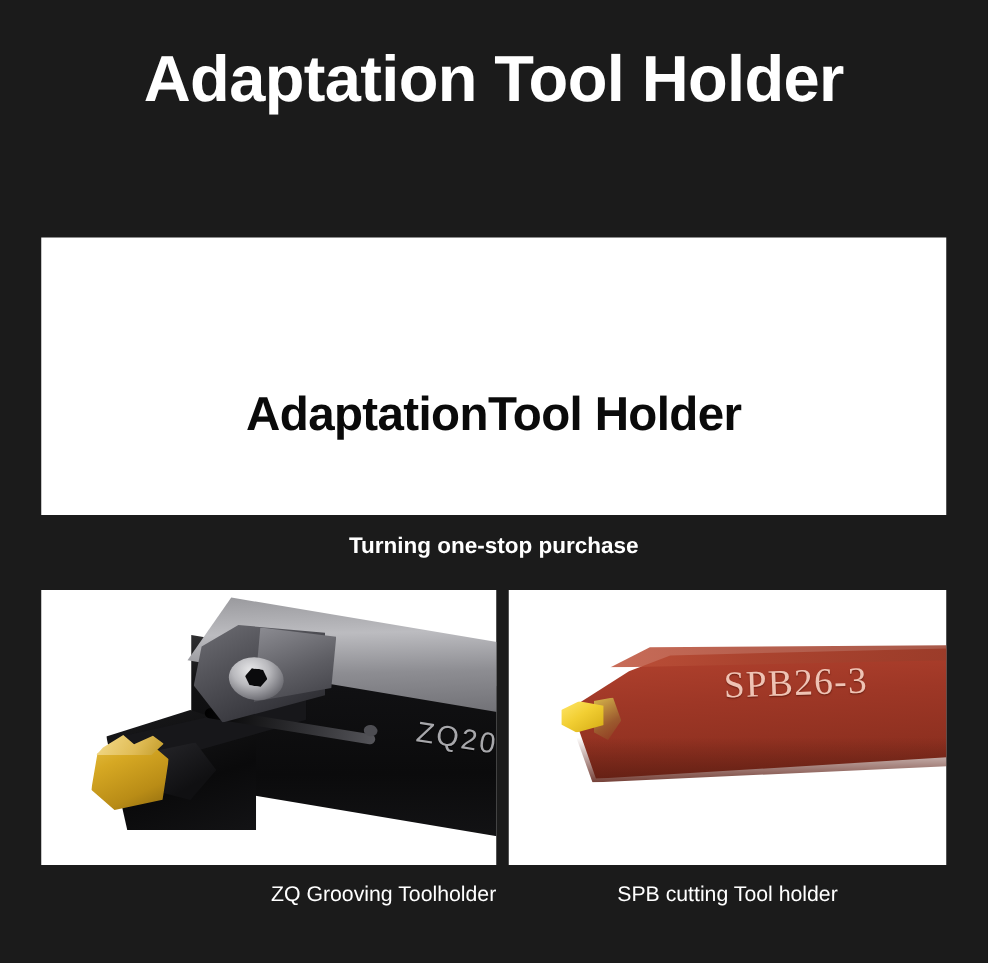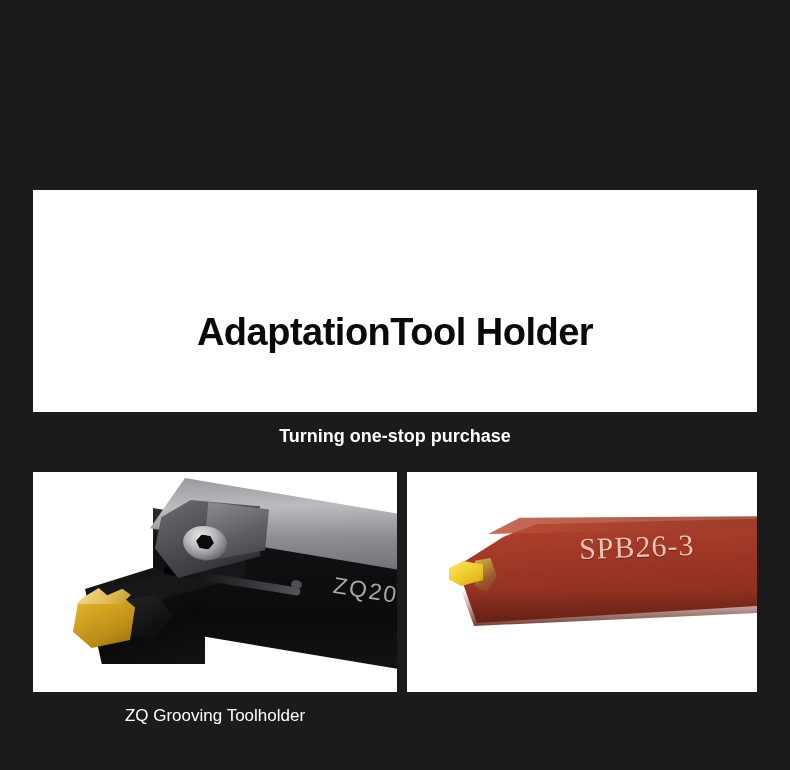--- a/index.html
+++ b/index.html
@@ -320,28 +320,29 @@
   
   .photo-caption {
     position: absolute;
     top: 707px;
     color: #ffffff;
     font-size: 17px;
     font-weight: normal;
     text-align: center;
     line-height: 1;
   }
-  #caption-left  { left: 33px;  width: 364px; }
+  #caption-left  { left: 33px;  width: 364px; text-align: right; }
   #caption-right { left: 407px; width: 350px; }
 </style>
 </head>
 <body>
 
 <div id="banner">
 
+  <div class="hero-title">Adaptation Tool Holder</div>
 
 
   <div class="white-panel">
     <div class="white-panel-text">AdaptationTool Holder</div>
   </div>
 
   <div class="mid-caption">Turning one-stop purchase</div>
 
   <div class="photo-panel" id="photo-left">
     <div class="photo-stage">
@@ -369,14 +370,15 @@
       <div class="spb-top-bevel"></div>
       <div class="spb-bottom-shadow"></div>
       <div class="spb-insert-seat"></div>
       <div class="spb-insert"></div>
       <div class="spb-mark">SPB26-3</div>
     </div>
   </div>
 
   <div class="photo-caption" id="caption-left">ZQ Grooving Toolholder</div>
 
+  <div class="photo-caption" id="caption-right">SPB cutting Tool holder</div>
 
 </div>
 
 </body></html>

